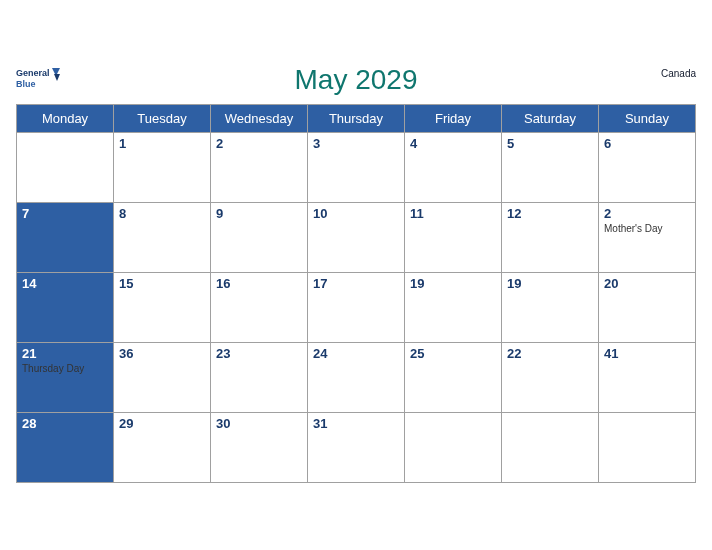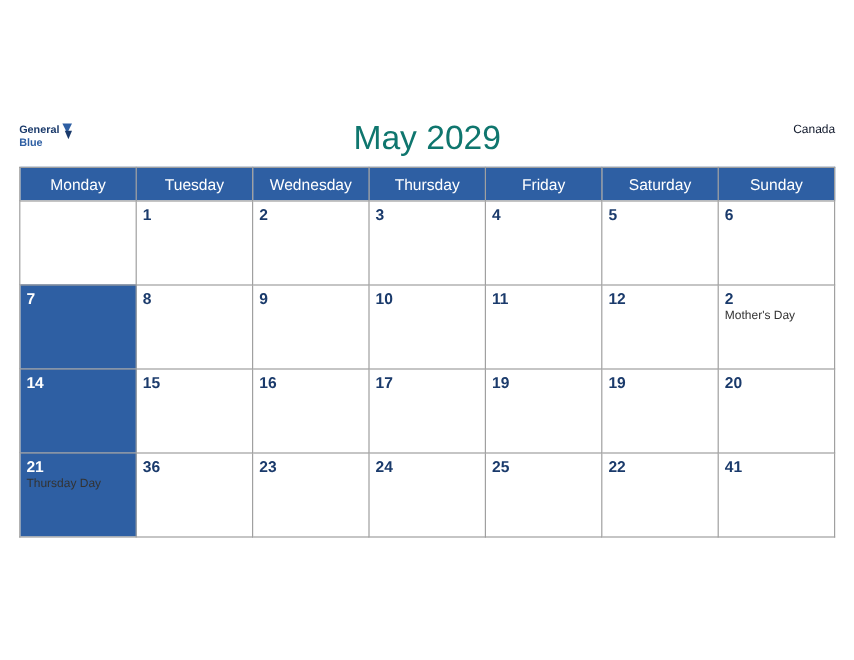--- a/index.html
+++ b/index.html
@@ -208,15 +208,32 @@
           <td>
             <span class="day-number">25</span>
           </td>
           <td>
             <span class="day-number">22</span>
           </td>
           <td>
             <span class="day-number">41</span>
           </td>
         </tr>
+        <tr>
+          <td class="week-start">
+            <span class="day-number">28</span>
+          </td>
+          <td>
+            <span class="day-number">29</span>
+          </td>
+          <td>
+            <span class="day-number">30</span>
+          </td>
+          <td>
+            <span class="day-number">31</span>
+          </td>
+          <td class="empty-cell"></td>
+          <td class="empty-cell"></td>
+          <td class="empty-cell"></td>
+        </tr>
       </tbody>
   </table>
 </div>
 
 </body></html>

